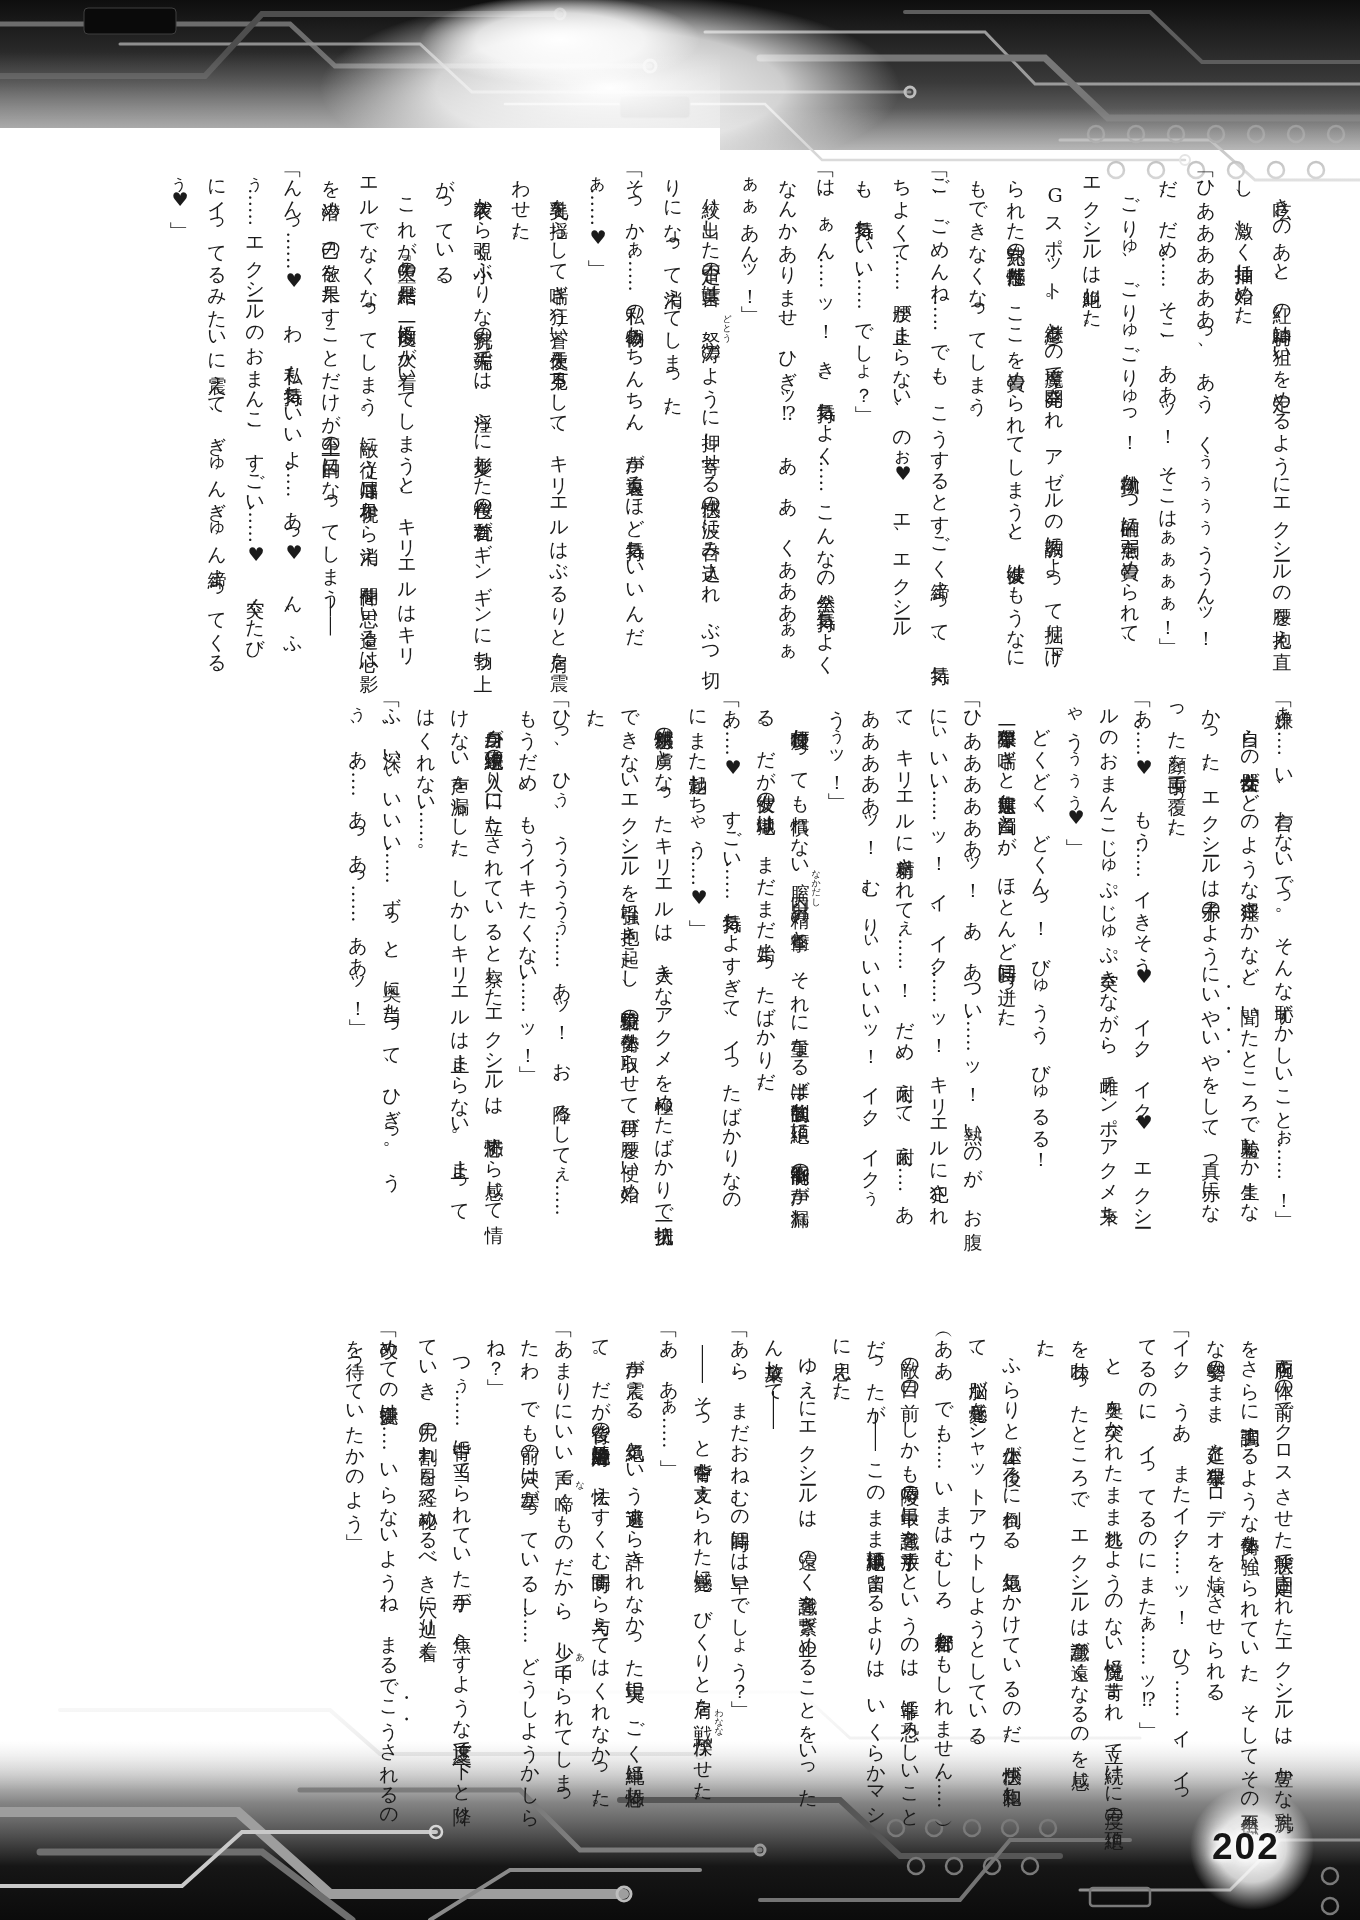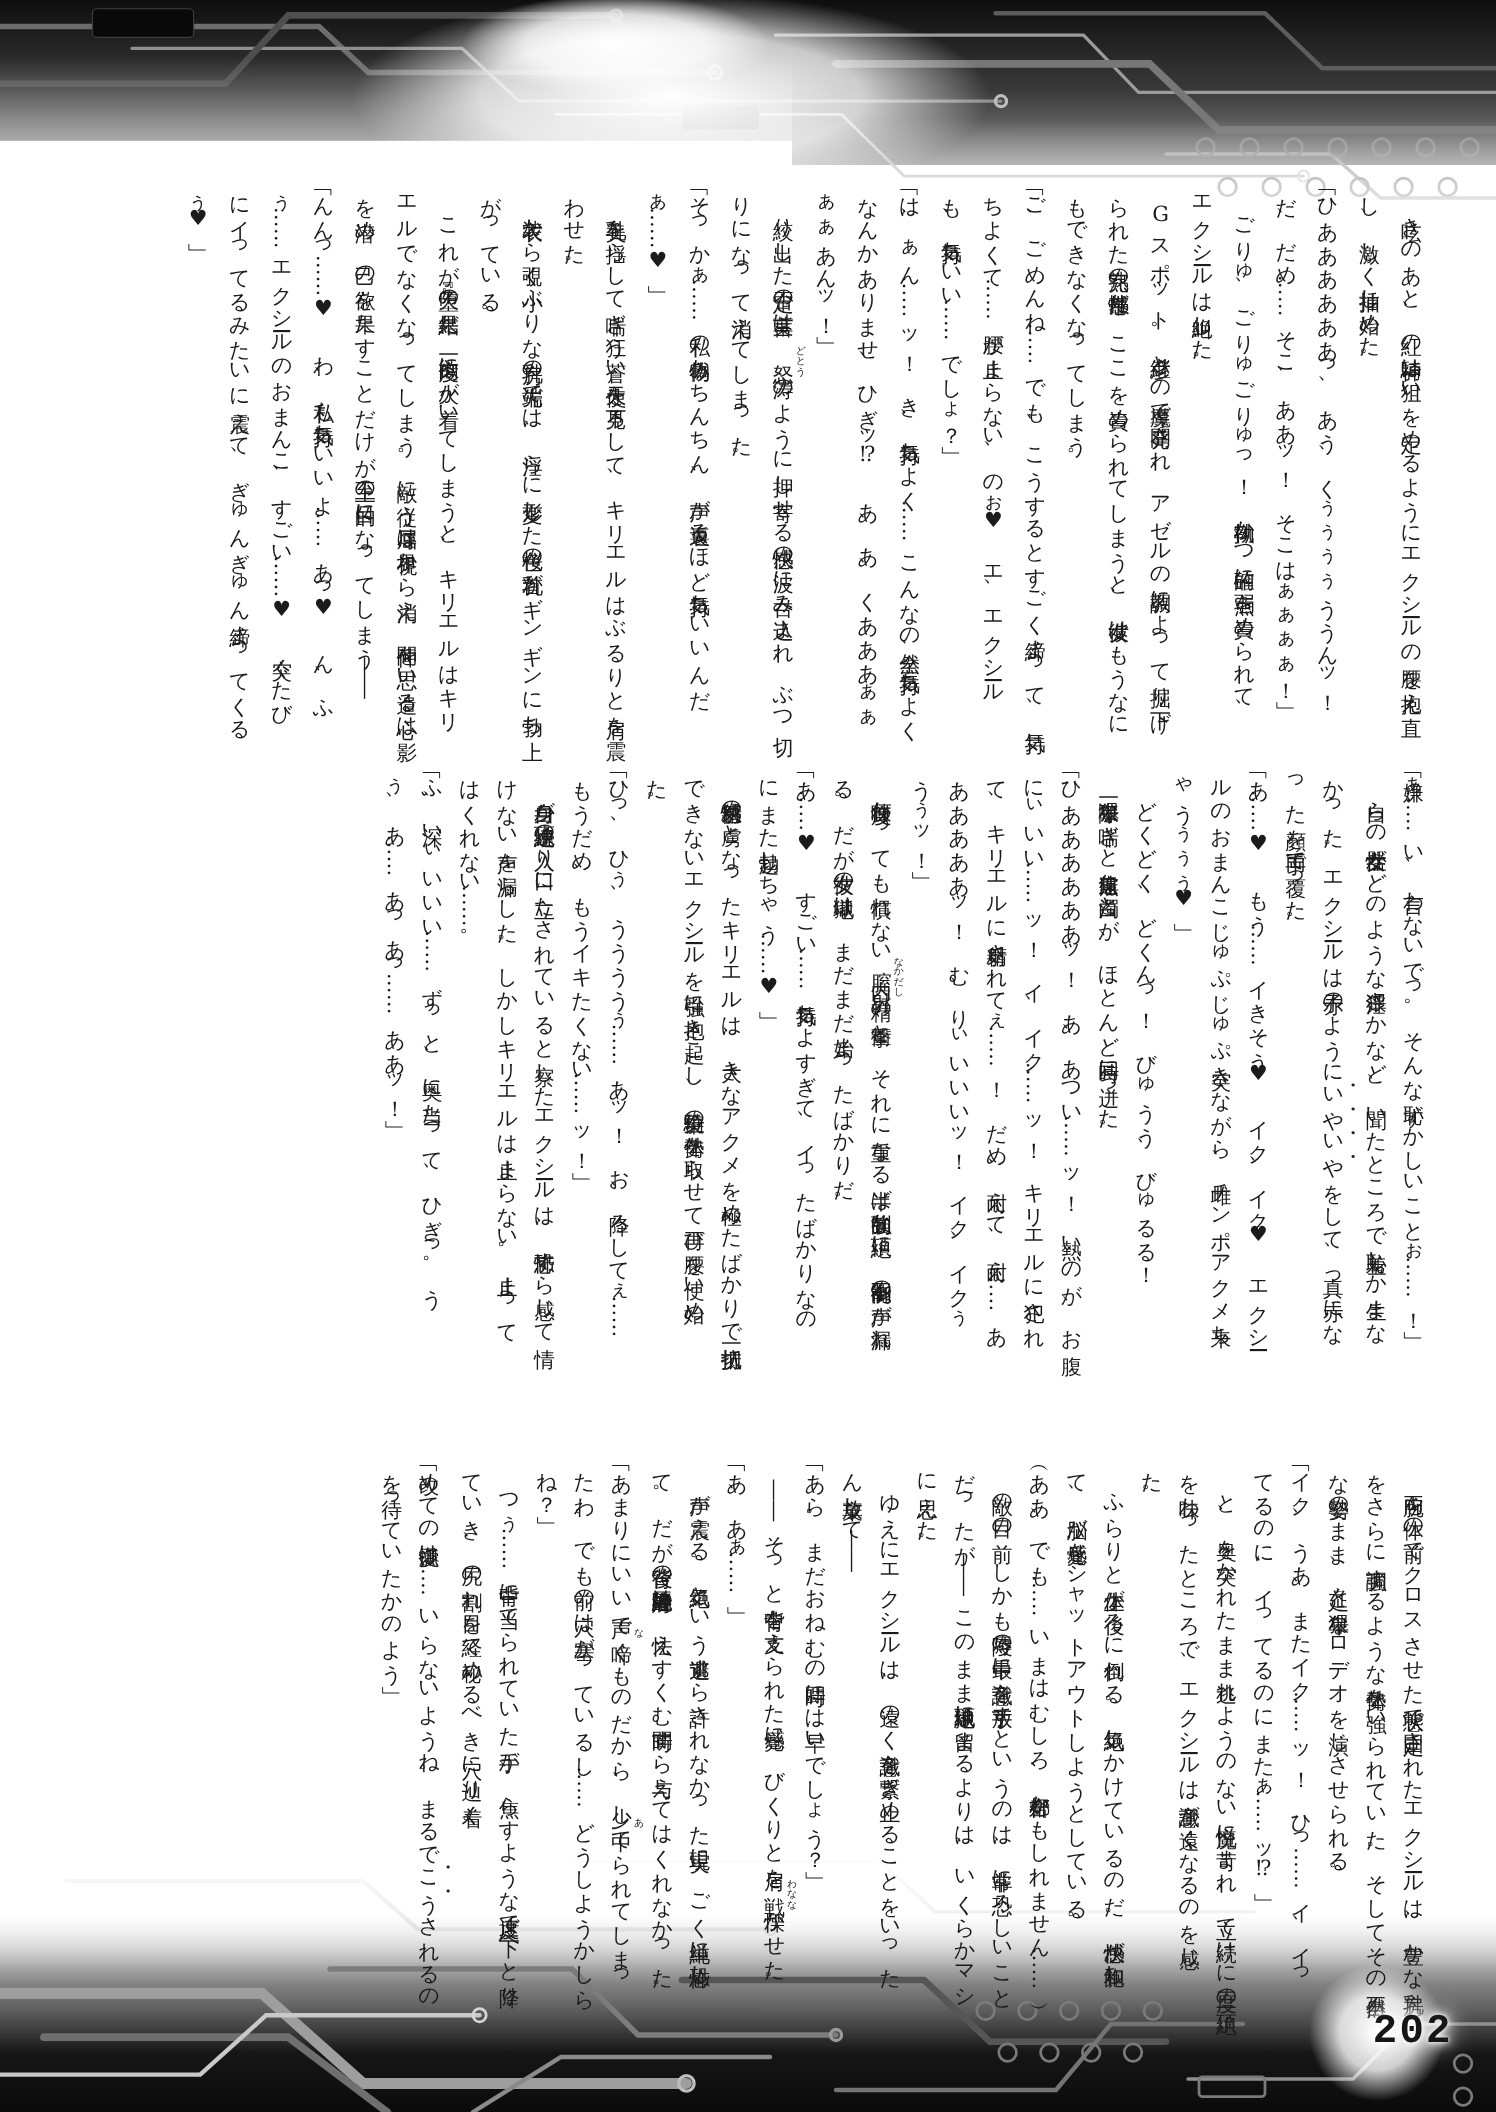--- a/index.html
+++ b/index.html
@@ -24,22 +24,22 @@
   #band-3{top:1326px;height:492px;}
   #band-3 p{line-height:34px;}
   .band p{margin:0;padding:0;}
   ruby rt{font-size:9px;letter-spacing:-1px;}
   .em{
     -webkit-text-emphasis:filled dot #1b1b1b;
     text-emphasis:filled dot #1b1b1b;
   }
   .tcy{text-combine-upright:all;-webkit-text-combine:horizontal;}
   #page-number{
-    position:absolute;left:1248px;top:1826px;z-index:3;
-    font-family:Liberation Mono, monospace;
+    position:absolute;left:1212px;top:1826px;z-index:3;
+    font-family:Liberation Sans, sans-serif;
     font-size:37px;font-weight:bold;letter-spacing:2px;color:#161616;
     text-shadow:0 0 5px #fff,0 0 10px #fff,0 0 18px #fff,0 0 26px rgba(255,255,255,.85);
   }
 </style>
 </head>
 <body>
 
 <svg class="decor" id="decor-top" viewBox="0 0 1360 240" preserveAspectRatio="none">
   <defs>
     <linearGradient id="gTop" x1="0" y1="0" x2="0" y2="1">

